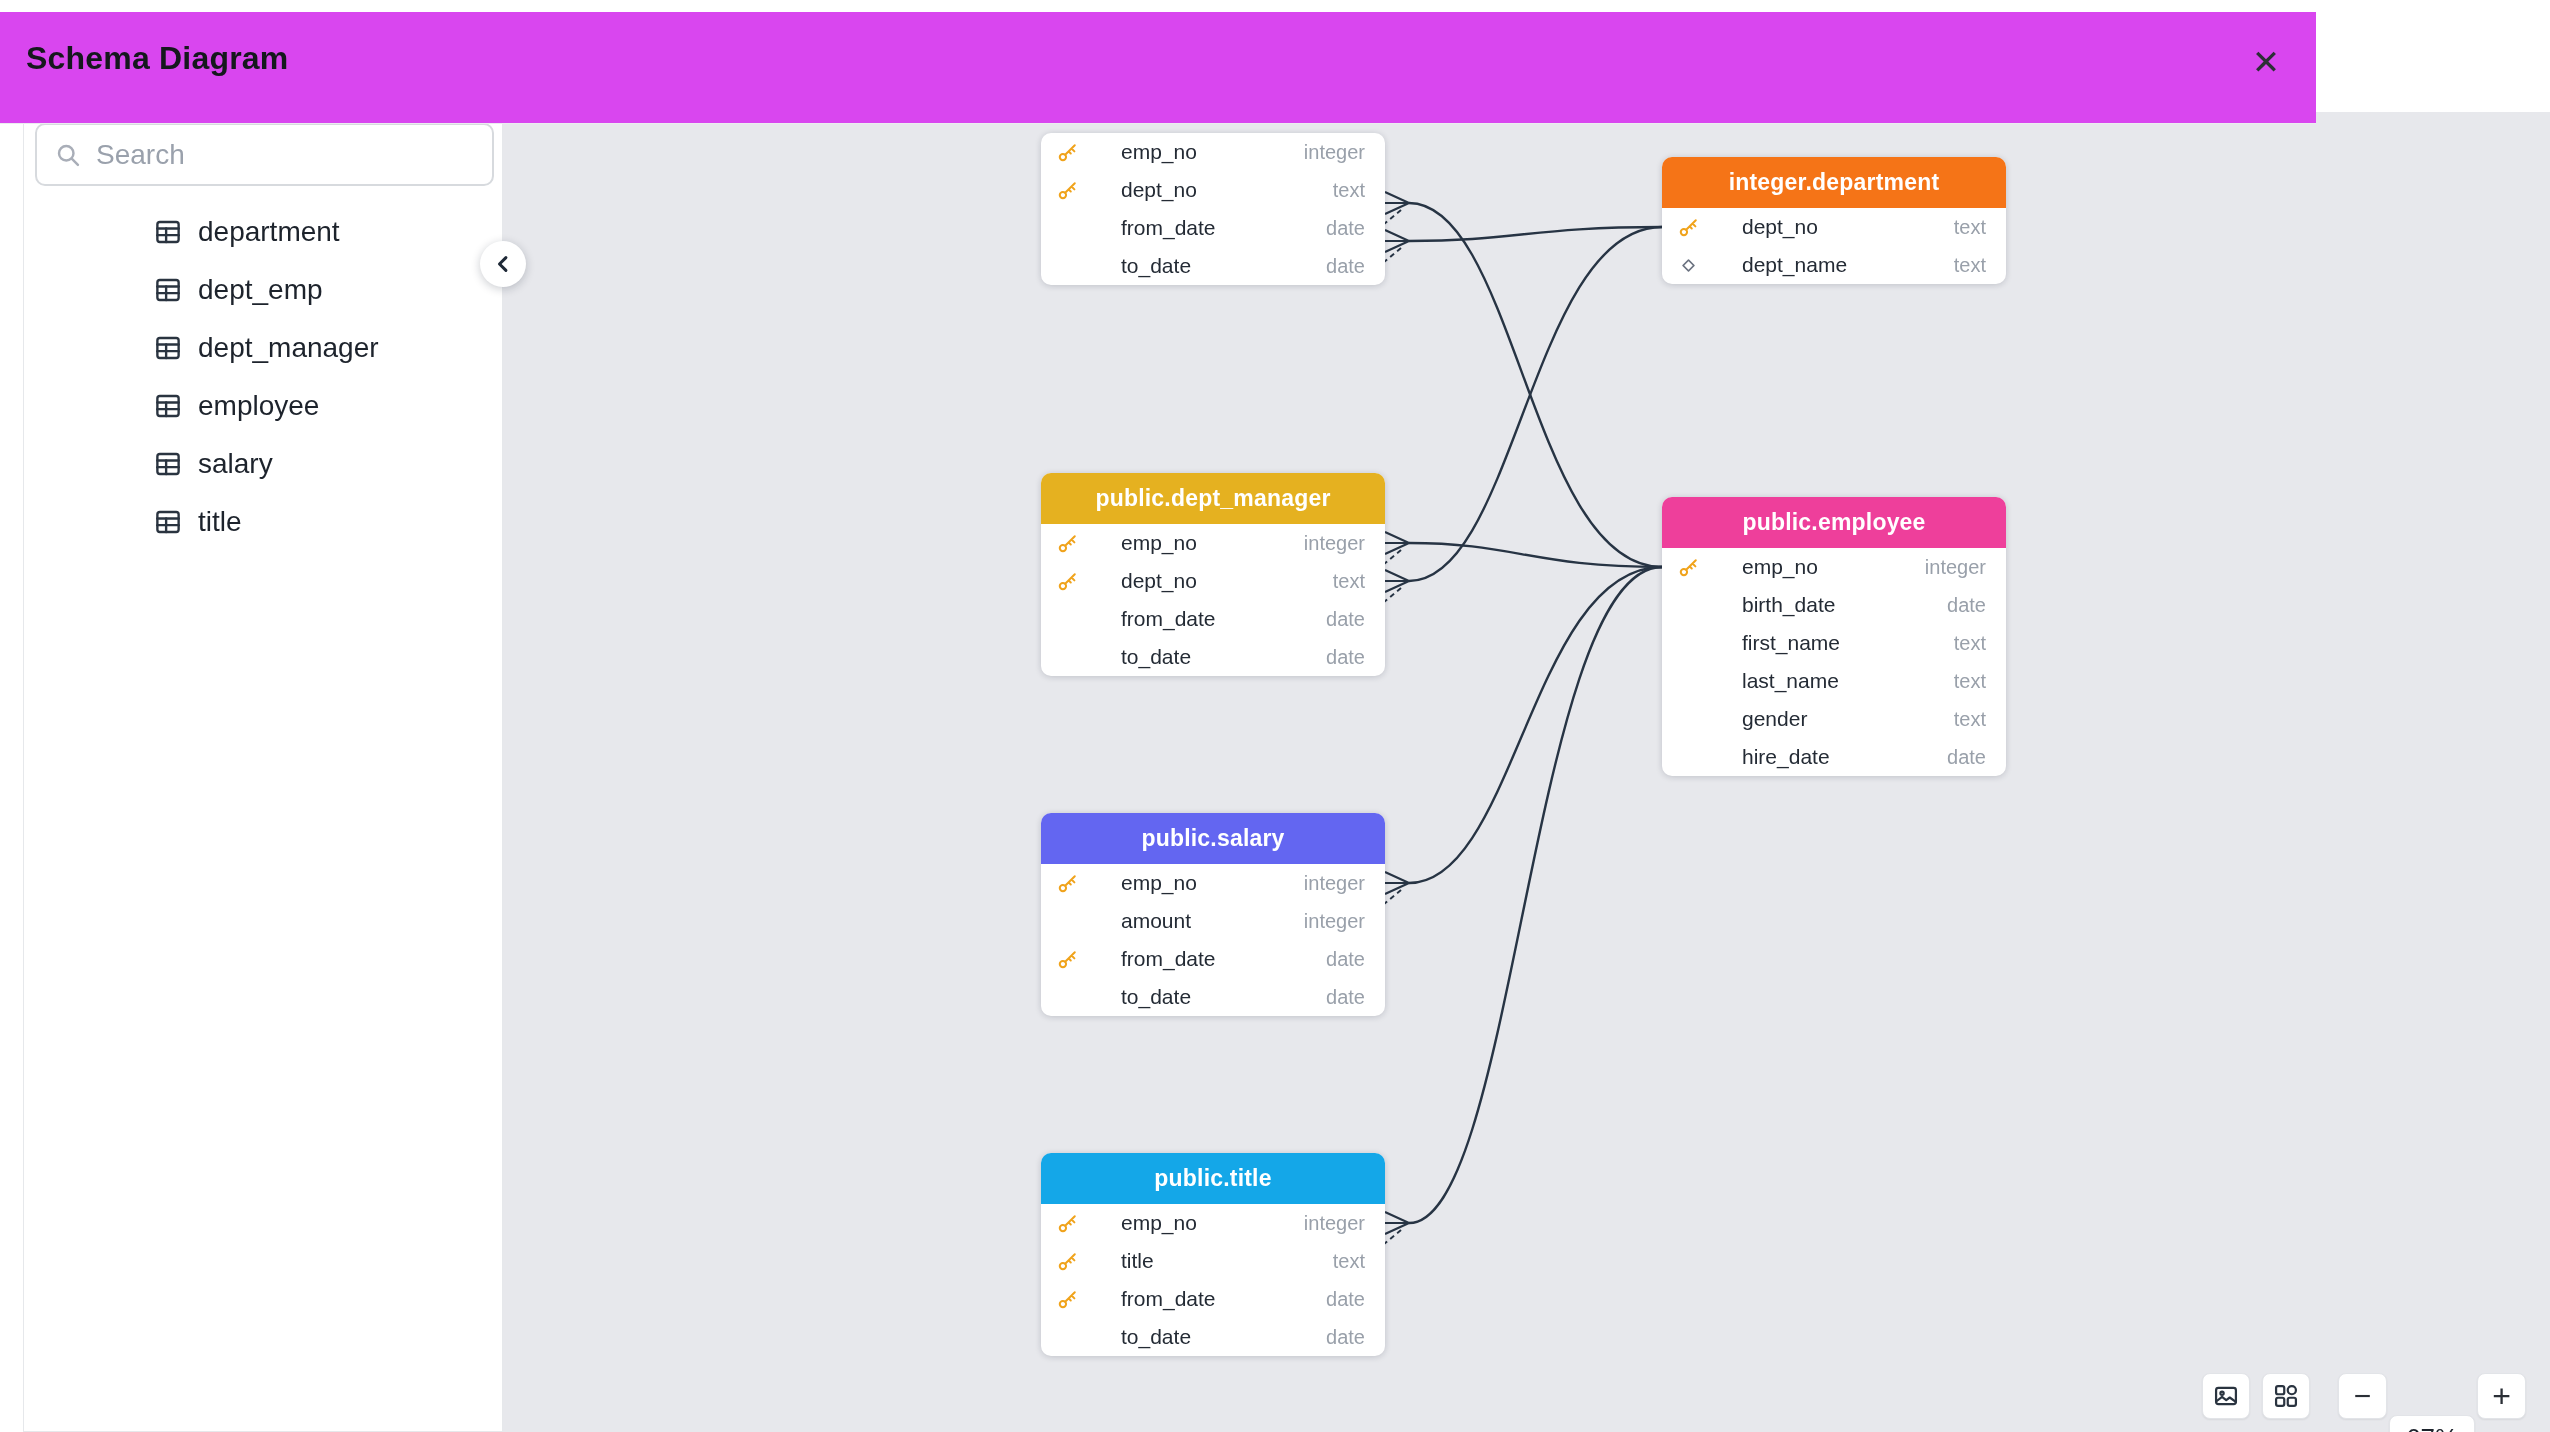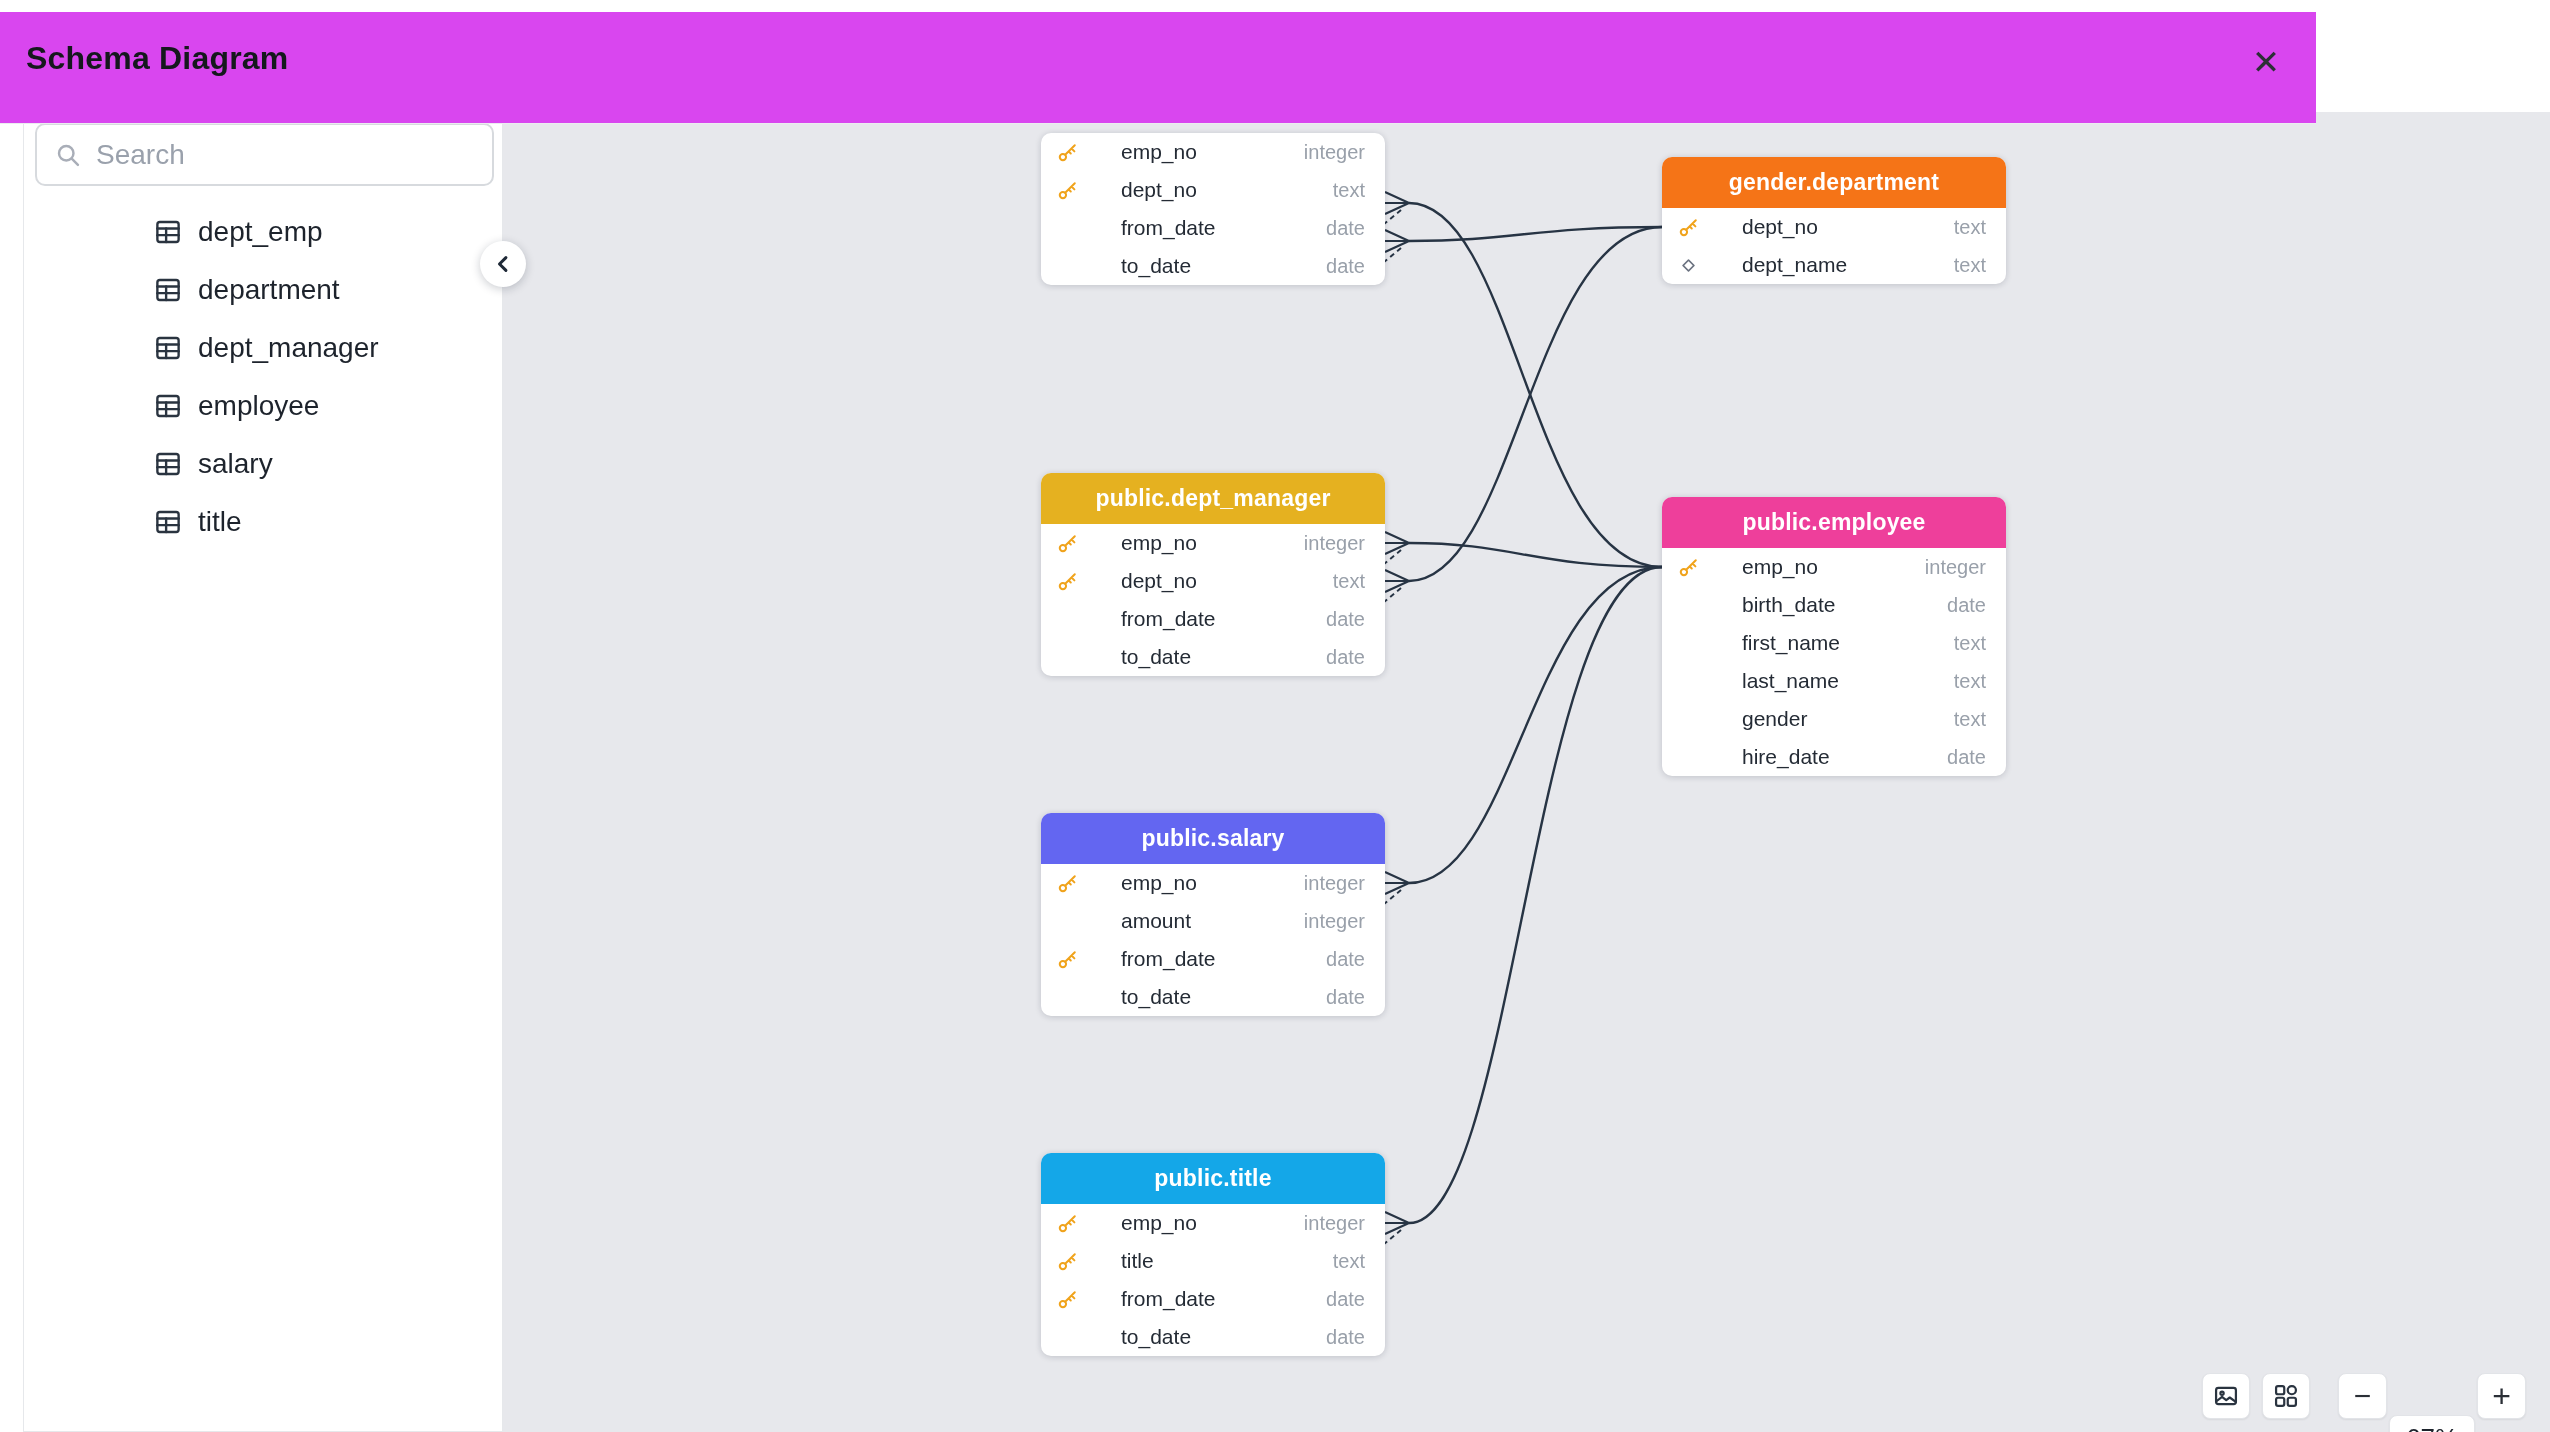--- a/index.html
+++ b/index.html
@@ -107,32 +107,32 @@
     <div id="tree-tables">
         <div class="tree-row table-row">
           <span class="tree-ico">
             <svg class="icon" width="30" height="30" viewBox="0 0 24 24" fill="none" stroke="#2a3440" stroke-width="1.9" stroke-linecap="round" stroke-linejoin="round">
      <rect x="3.5" y="4" width="17" height="16" rx="2"></rect>
      <line x1="3.5" y1="9.2" x2="20.5" y2="9.2"></line>
      <line x1="3.5" y1="14.5" x2="20.5" y2="14.5"></line>
      <line x1="10.5" y1="9.2" x2="10.5" y2="20"></line>
    </svg>
           </span>
+                   <span>department</span>
+        </div>
+        <div class="tree-row table-row">
+          <span class="tree-ico">
+            <svg class="icon" width="30" height="30" viewBox="0 0 24 24" fill="none" stroke="#2a3440" stroke-width="1.9" stroke-linecap="round" stroke-linejoin="round">
+     <rect x="3.5" y="4" width="17" height="16" rx="2"></rect>
+     <line x1="3.5" y1="9.2" x2="20.5" y2="9.2"></line>
+     <line x1="3.5" y1="14.5" x2="20.5" y2="14.5"></line>
+     <line x1="10.5" y1="9.2" x2="10.5" y2="20"></line>
+   </svg>
+          </span>
                    <span>dept_emp</span>
-        </div>
-        <div class="tree-row table-row">
-          <span class="tree-ico">
-            <svg class="icon" width="30" height="30" viewBox="0 0 24 24" fill="none" stroke="#2a3440" stroke-width="1.9" stroke-linecap="round" stroke-linejoin="round">
-     <rect x="3.5" y="4" width="17" height="16" rx="2"></rect>
-     <line x1="3.5" y1="9.2" x2="20.5" y2="9.2"></line>
-     <line x1="3.5" y1="14.5" x2="20.5" y2="14.5"></line>
-     <line x1="10.5" y1="9.2" x2="10.5" y2="20"></line>
-   </svg>
-          </span>
-                   <span>department</span>
         </div>
         <div class="tree-row table-row">
           <span class="tree-ico">
             <svg class="icon" width="30" height="30" viewBox="0 0 24 24" fill="none" stroke="#2a3440" stroke-width="1.9" stroke-linecap="round" stroke-linejoin="round">
      <rect x="3.5" y="4" width="17" height="16" rx="2"></rect>
      <line x1="3.5" y1="9.2" x2="20.5" y2="9.2"></line>
      <line x1="3.5" y1="14.5" x2="20.5" y2="14.5"></line>
      <line x1="10.5" y1="9.2" x2="10.5" y2="20"></line>
    </svg>
           </span>
@@ -230,21 +230,21 @@
     <div class="node-row">
       <span class="f-name">from_date</span>
                      <span class="f-type">date</span>
     </div>
     <div class="node-row">
       <span class="f-name">to_date</span>
                      <span class="f-type">date</span>
     </div>
   </div>
 <div class="node" style="left: 1662px; top: 157px;">
-    <div class="node-header" style="background: rgb(245, 116, 23);">gender.department</div>
+    <div class="node-header" style="background: rgb(245, 116, 23);">integer.department</div>
     <div class="node-row">
       <span class="f-ico">
         <svg class="icon" width="23" height="23" viewBox="0 0 24 24" fill="none" stroke="#f0a31b" stroke-width="2.1" stroke-linecap="round" stroke-linejoin="round">
       <circle cx="7.2" cy="16.8" r="3.3"></circle>
           <path d="M9.6 14.4 L19.6 4.4 M16.2 7.8 l3 3 M13.2 10.8 l2.2 2.2"></path>
         </svg>
       </span>
       <span class="f-name">dept_no</span>
                      <span class="f-type">text</span>
     </div>

